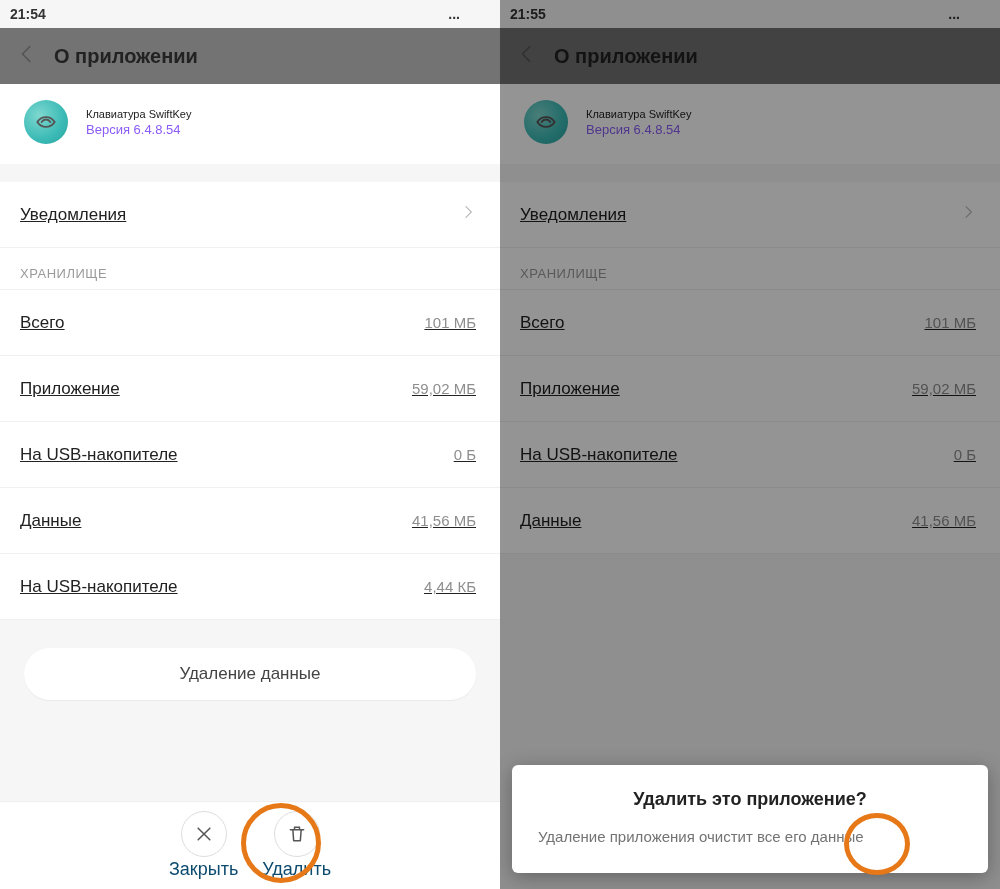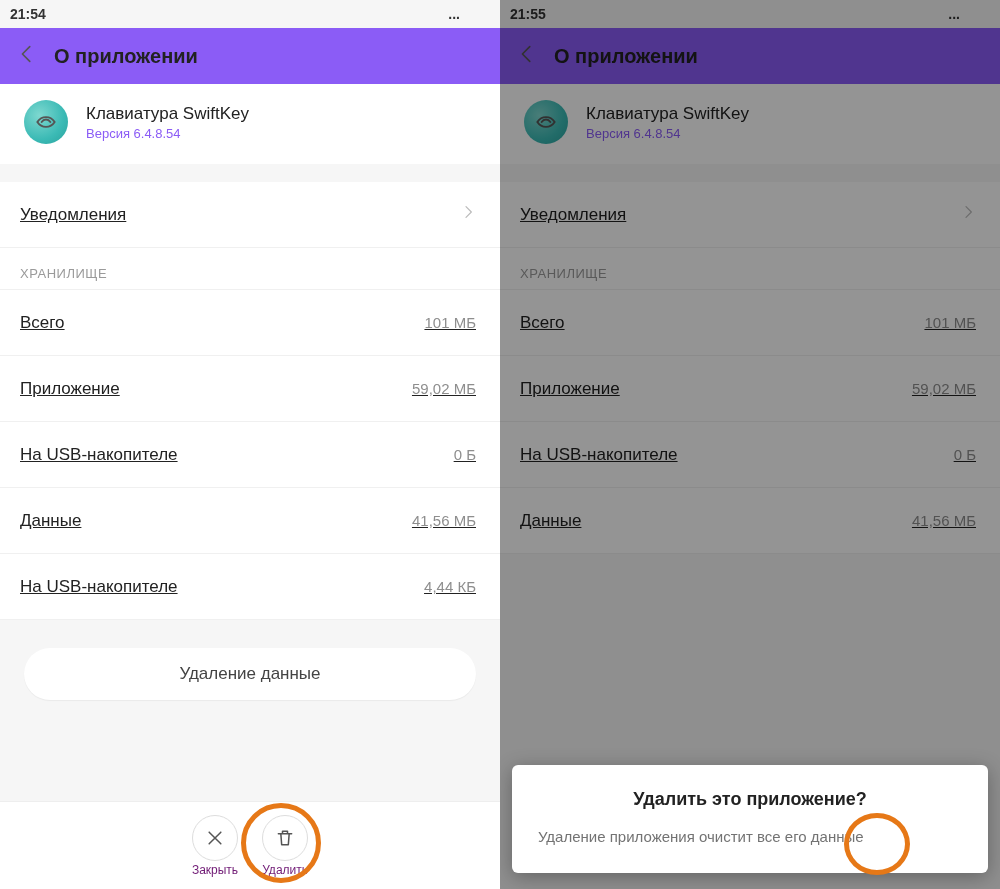--- a/index.html
+++ b/index.html
@@ -7,29 +7,29 @@
   .screens { display: flex; width: 1000px; height: 889px; }
   .screen { width: 500px; height: 889px; position: relative; background: #f6f6f6; overflow: hidden; }
 
   
   .statusbar { height: 28px; background: #f6f6f6; display: flex; align-items: center; padding: 0 10px; font-size: 14px; color: #333; font-weight: 600; }
   .statusbar .spacer { flex: 1; }
   .statusbar .icons { display: flex; align-items: center; gap: 6px; font-size: 14px; }
   .statusbar .icons span, .statusbar .icons svg { display: inline-flex; }
 
   
-  .header { height: 56px; background: #8b5cf6; display: flex; align-items: center; padding: 0 16px; gap: 16px; }
+  .header { height: 56px; background: #737373; display: flex; align-items: center; padding: 0 16px; gap: 16px; }
   .header .back svg { width: 22px; height: 22px; }
   .header h1 { font-size: 20px; font-weight: 700; color: #222; }
 
   
   .app-card { background: #fff; padding: 16px 24px 20px 24px; display: flex; align-items: center; gap: 18px; }
   .app-icon { width: 44px; height: 44px; border-radius: 50%; background: radial-gradient(circle at 35% 35%, #7ed8d0 0%, #3bbab5 60%, #2aa19c 100%); display:flex; align-items:center; justify-content:center; color:#fff; }
   .app-icon svg { width: 26px; height: 26px; }
-  .app-meta .name { font-size: 17px; color: #222; }
+  .app-meta .name { font-size: 11px; color: #222; }
   .app-meta .ver { font-size: 13px; color: #8b5cf6; margin-top: 2px; }
 
   .gap { height: 18px; background: #f6f6f6; }
 
   
   .row { background: #fff; height: 66px; display: flex; align-items: center; padding: 0 24px 0 20px; font-size: 17px; color: #222; border-bottom: 1px solid #f0f0f0; text-decoration: underline; }
   .row .label { flex: 1; }
   .row .value { color: #8e8e8e; font-size: 15px; }
   .row .chev svg { width: 16px; height: 16px; }
   .row:last-of-type { border-bottom: none; }
@@ -38,21 +38,21 @@
 
   
   .footer-area { background: #f6f6f6; padding: 28px 24px; }
   .clear-btn { width: 100%; height: 52px; background: #fff; border: none; border-radius: 32px; font-size: 17px; color: #444; box-shadow: 0 1px 1px rgba(0,0,0,0.05); }
 
   
   .actionbar { position: absolute; left: 0; right: 0; bottom: 0; height: 88px; background: #fff; border-top: 1px solid #eee; display: flex; justify-content: center; align-items: center; gap: 24px; }
   .action { display: flex; flex-direction: column; align-items: center; gap: 2px; }
   .action .circle { width: 46px; height: 46px; border-radius: 50%; border: 1px solid #ddd; display: flex; align-items: center; justify-content: center; background: #fff; }
   .action .circle svg { width: 20px; height: 20px; }
-  .action .alabel { font-size: 12px; color: #701a75; }
+  .action .alabel { font-size: 18px; color: #0c4a6e; }
 
   
   .ring { position: absolute; border: 5px solid #e67817; border-radius: 50%; pointer-events: none; }
 
   
   .dim { position: absolute; inset: 0; background: rgba(0,0,0,0.42); }
   .dialog { position: absolute; left: 12px; right: 12px; bottom: 16px; background: #fff; border-radius: 6px; box-shadow: 0 4px 20px rgba(0,0,0,0.3); overflow: hidden; }
   .dialog .dtitle { text-align: center; font-size: 18px; font-weight: 600; color: #222; padding: 24px 20px 10px 20px; }
   .dialog .dmsg { font-size: 15px; color: #737373; padding: 6px 26px 26px 26px; line-height: 1.4; }
   .dialog .dbtns { display: flex; border-top: 1px solid #eee; }

